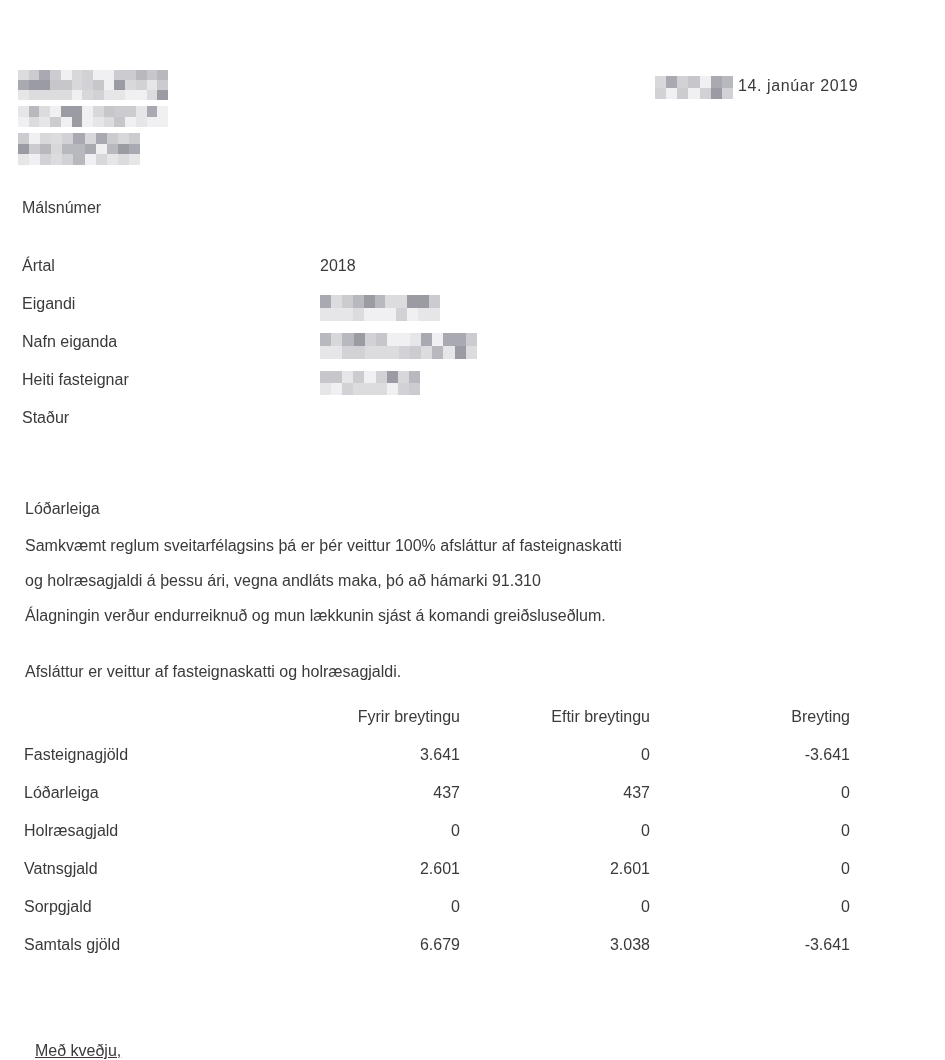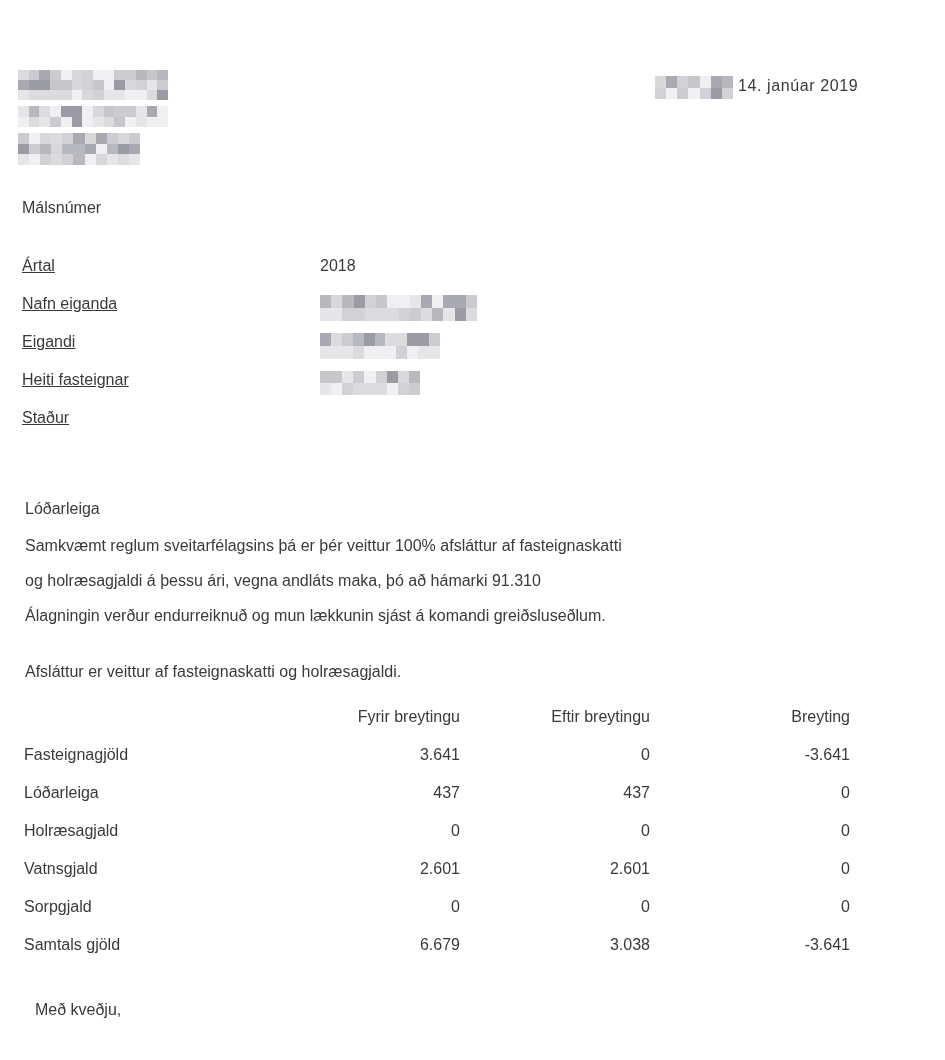--- a/index.html
+++ b/index.html
@@ -7,21 +7,21 @@
   .page{
     position:relative;width:945px;height:1060px;background:#ffffff;overflow:hidden;
     font-family:"Liberation Sans","DejaVu Sans",sans-serif;
     color:#3a3a3a;font-size:16px;
   }
   .abs{position:absolute;}
   .redact{overflow:hidden;}
   .redact div{width:100%;height:100%;}
   .dateline{display:flex;align-items:flex-start;gap:5px;}
   .frow{display:flex;height:38px;box-sizing:border-box;padding-top:5px;align-items:flex-start;}
-  .flabel{width:298px;flex:0 0 298px;text-decoration:underline;}
+  .flabel{width:298px;flex:0 0 298px;}
   .trow{display:flex;height:38px;line-height:38px;white-space:nowrap;}
   .c0{width:266px;flex:0 0 266px;text-align:left;}
   .c1{width:170px;flex:0 0 170px;text-align:right;}
   .c2{width:190px;flex:0 0 190px;text-align:right;}
   .c3{width:200px;flex:0 0 200px;text-align:right;}
   .pline{height:35px;line-height:35px;white-space:nowrap;}
   #fields{width:760px;}
   #charges-table{width:826px;}
 </style>
 </head>
@@ -160,53 +160,20 @@
   </div>
 
   <div class="abs" style="left:22px;top:199px;">Málsnúmer</div>
 
   <div class="abs" id="fields" style="left:22px;top:252px;">
       <div class="frow">
         <span class="flabel">Ártal</span>
         <span>2018</span>
       </div>
       <div class="frow">
-        <span class="flabel">Nafn eiganda</span>
-        <div class="redact" style="width: 157px; height: 26px; display: grid; grid-template-columns: repeat(14, 1fr); grid-template-rows: repeat(2, 1fr);">
-          <div style="background: rgb(184, 184, 191); width: 100%; height: 100%;"></div>
-          <div style="background: rgb(216, 216, 219); width: 100%; height: 100%;"></div>
-          <div style="background: rgb(184, 184, 191); width: 100%; height: 100%;"></div>
-          <div style="background: rgb(155, 155, 164); width: 100%; height: 100%;"></div>
-          <div style="background: rgb(210, 210, 214); width: 100%; height: 100%;"></div>
-          <div style="background: rgb(198, 198, 203); width: 100%; height: 100%;"></div>
-          <div style="background: rgb(240, 240, 242); width: 100%; height: 100%;"></div>
-          <div style="background: rgb(240, 240, 242); width: 100%; height: 100%;"></div>
-          <div style="background: rgb(230, 230, 232); width: 100%; height: 100%;"></div>
-          <div style="background: rgb(169, 169, 178); width: 100%; height: 100%;"></div>
-          <div style="background: rgb(240, 240, 242); width: 100%; height: 100%;"></div>
-          <div style="background: rgb(169, 169, 178); width: 100%; height: 100%;"></div>
-          <div style="background: rgb(169, 169, 178); width: 100%; height: 100%;"></div>
-          <div style="background: rgb(203, 203, 208); width: 100%; height: 100%;"></div>
-          <div style="background: rgb(230, 230, 232); width: 100%; height: 100%;"></div>
-          <div style="background: rgb(230, 230, 232); width: 100%; height: 100%;"></div>
-          <div style="background: rgb(210, 210, 214); width: 100%; height: 100%;"></div>
-          <div style="background: rgb(210, 210, 214); width: 100%; height: 100%;"></div>
-          <div style="background: rgb(220, 220, 223); width: 100%; height: 100%;"></div>
-          <div style="background: rgb(220, 220, 223); width: 100%; height: 100%;"></div>
-          <div style="background: rgb(220, 220, 223); width: 100%; height: 100%;"></div>
-          <div style="background: rgb(210, 210, 214); width: 100%; height: 100%;"></div>
-          <div style="background: rgb(203, 203, 208); width: 100%; height: 100%;"></div>
-          <div style="background: rgb(220, 220, 223); width: 100%; height: 100%;"></div>
-          <div style="background: rgb(184, 184, 191); width: 100%; height: 100%;"></div>
-          <div style="background: rgb(230, 230, 232); width: 100%; height: 100%;"></div>
-          <div style="background: rgb(155, 155, 164); width: 100%; height: 100%;"></div>
-          <div style="background: rgb(220, 220, 223); width: 100%; height: 100%;"></div>
-        </div>
-      </div>
-      <div class="frow">
         <span class="flabel">Eigandi</span>
         <div class="redact" style="width: 120px; height: 26px; display: grid; grid-template-columns: repeat(11, 1fr); grid-template-rows: repeat(2, 1fr);">
           <div style="background: rgb(169, 169, 178); width: 100%; height: 100%;"></div>
           <div style="background: rgb(220, 220, 223); width: 100%; height: 100%;"></div>
           <div style="background: rgb(203, 203, 208); width: 100%; height: 100%;"></div>
           <div style="background: rgb(184, 184, 191); width: 100%; height: 100%;"></div>
           <div style="background: rgb(155, 155, 164); width: 100%; height: 100%;"></div>
           <div style="background: rgb(184, 184, 191); width: 100%; height: 100%;"></div>
           <div style="background: rgb(220, 220, 223); width: 100%; height: 100%;"></div>
           <div style="background: rgb(220, 220, 223); width: 100%; height: 100%;"></div>
@@ -217,20 +184,53 @@
           <div style="background: rgb(230, 230, 232); width: 100%; height: 100%;"></div>
           <div style="background: rgb(230, 230, 232); width: 100%; height: 100%;"></div>
           <div style="background: rgb(220, 220, 223); width: 100%; height: 100%;"></div>
           <div style="background: rgb(240, 240, 242); width: 100%; height: 100%;"></div>
           <div style="background: rgb(240, 240, 242); width: 100%; height: 100%;"></div>
           <div style="background: rgb(240, 240, 242); width: 100%; height: 100%;"></div>
           <div style="background: rgb(210, 210, 214); width: 100%; height: 100%;"></div>
           <div style="background: rgb(240, 240, 242); width: 100%; height: 100%;"></div>
           <div style="background: rgb(230, 230, 232); width: 100%; height: 100%;"></div>
           <div style="background: rgb(230, 230, 232); width: 100%; height: 100%;"></div>
+        </div>
+      </div>
+      <div class="frow">
+        <span class="flabel">Nafn eiganda</span>
+        <div class="redact" style="width: 157px; height: 26px; display: grid; grid-template-columns: repeat(14, 1fr); grid-template-rows: repeat(2, 1fr);">
+          <div style="background: rgb(184, 184, 191); width: 100%; height: 100%;"></div>
+          <div style="background: rgb(216, 216, 219); width: 100%; height: 100%;"></div>
+          <div style="background: rgb(184, 184, 191); width: 100%; height: 100%;"></div>
+          <div style="background: rgb(155, 155, 164); width: 100%; height: 100%;"></div>
+          <div style="background: rgb(210, 210, 214); width: 100%; height: 100%;"></div>
+          <div style="background: rgb(198, 198, 203); width: 100%; height: 100%;"></div>
+          <div style="background: rgb(240, 240, 242); width: 100%; height: 100%;"></div>
+          <div style="background: rgb(240, 240, 242); width: 100%; height: 100%;"></div>
+          <div style="background: rgb(230, 230, 232); width: 100%; height: 100%;"></div>
+          <div style="background: rgb(169, 169, 178); width: 100%; height: 100%;"></div>
+          <div style="background: rgb(240, 240, 242); width: 100%; height: 100%;"></div>
+          <div style="background: rgb(169, 169, 178); width: 100%; height: 100%;"></div>
+          <div style="background: rgb(169, 169, 178); width: 100%; height: 100%;"></div>
+          <div style="background: rgb(203, 203, 208); width: 100%; height: 100%;"></div>
+          <div style="background: rgb(230, 230, 232); width: 100%; height: 100%;"></div>
+          <div style="background: rgb(230, 230, 232); width: 100%; height: 100%;"></div>
+          <div style="background: rgb(210, 210, 214); width: 100%; height: 100%;"></div>
+          <div style="background: rgb(210, 210, 214); width: 100%; height: 100%;"></div>
+          <div style="background: rgb(220, 220, 223); width: 100%; height: 100%;"></div>
+          <div style="background: rgb(220, 220, 223); width: 100%; height: 100%;"></div>
+          <div style="background: rgb(220, 220, 223); width: 100%; height: 100%;"></div>
+          <div style="background: rgb(210, 210, 214); width: 100%; height: 100%;"></div>
+          <div style="background: rgb(203, 203, 208); width: 100%; height: 100%;"></div>
+          <div style="background: rgb(220, 220, 223); width: 100%; height: 100%;"></div>
+          <div style="background: rgb(184, 184, 191); width: 100%; height: 100%;"></div>
+          <div style="background: rgb(230, 230, 232); width: 100%; height: 100%;"></div>
+          <div style="background: rgb(155, 155, 164); width: 100%; height: 100%;"></div>
+          <div style="background: rgb(220, 220, 223); width: 100%; height: 100%;"></div>
         </div>
       </div>
       <div class="frow">
         <span class="flabel">Heiti fasteignar</span>
         <div class="redact" style="width: 100px; height: 24px; display: grid; grid-template-columns: repeat(9, 1fr); grid-template-rows: repeat(2, 1fr);">
           <div style="background: rgb(198, 198, 203); width: 100%; height: 100%;"></div>
           <div style="background: rgb(198, 198, 203); width: 100%; height: 100%;"></div>
           <div style="background: rgb(230, 230, 232); width: 100%; height: 100%;"></div>
           <div style="background: rgb(203, 203, 208); width: 100%; height: 100%;"></div>
           <div style="background: rgb(240, 240, 242); width: 100%; height: 100%;"></div>
@@ -301,14 +301,14 @@
         <span class="c3">0</span>
       </div>
       <div class="trow">
         <span class="c0">Samtals gjöld</span>
         <span class="c1">6.679</span>
         <span class="c2">3.038</span>
         <span class="c3">-3.641</span>
       </div>
     </div>
 
-  <div class="abs" style="left:35px;top:1001px;">Með kveðju,</div>
+  <div class="abs" style="left:35px;top:1042px;text-decoration:underline;">Með kveðju,</div>
 </div>
 
 </body></html>

